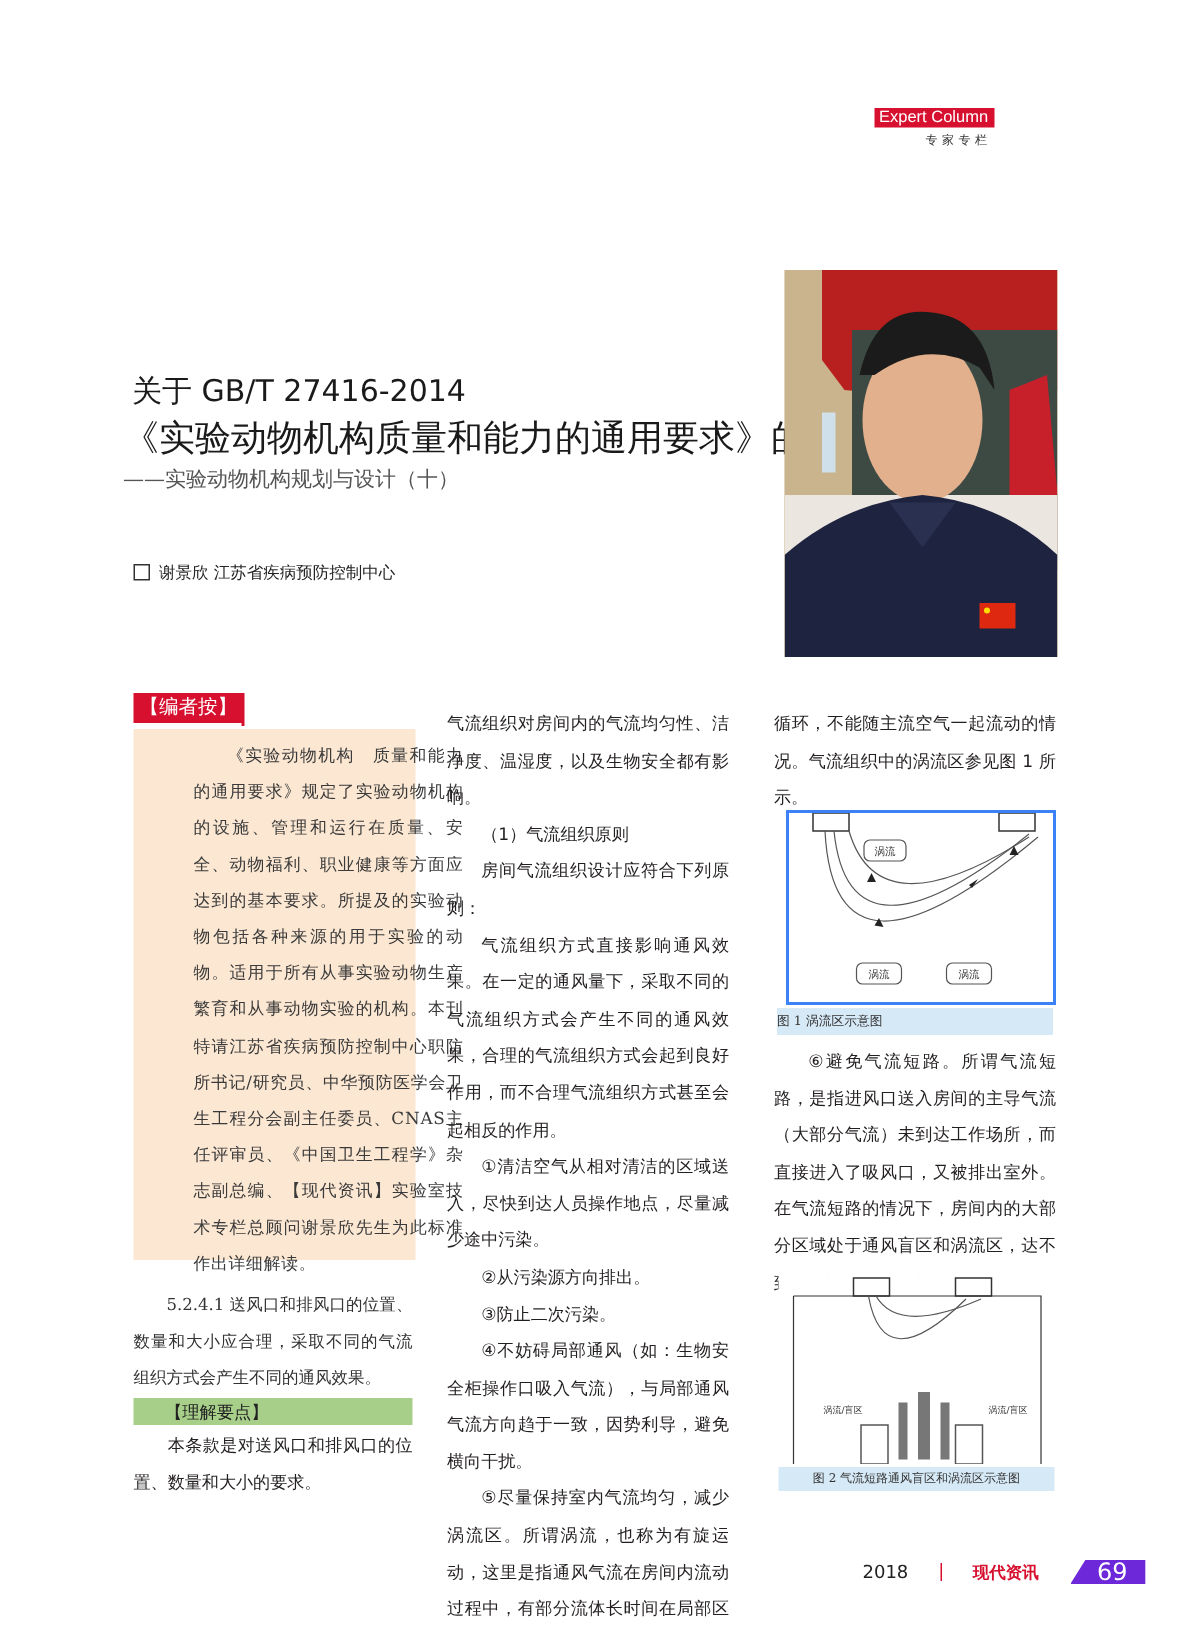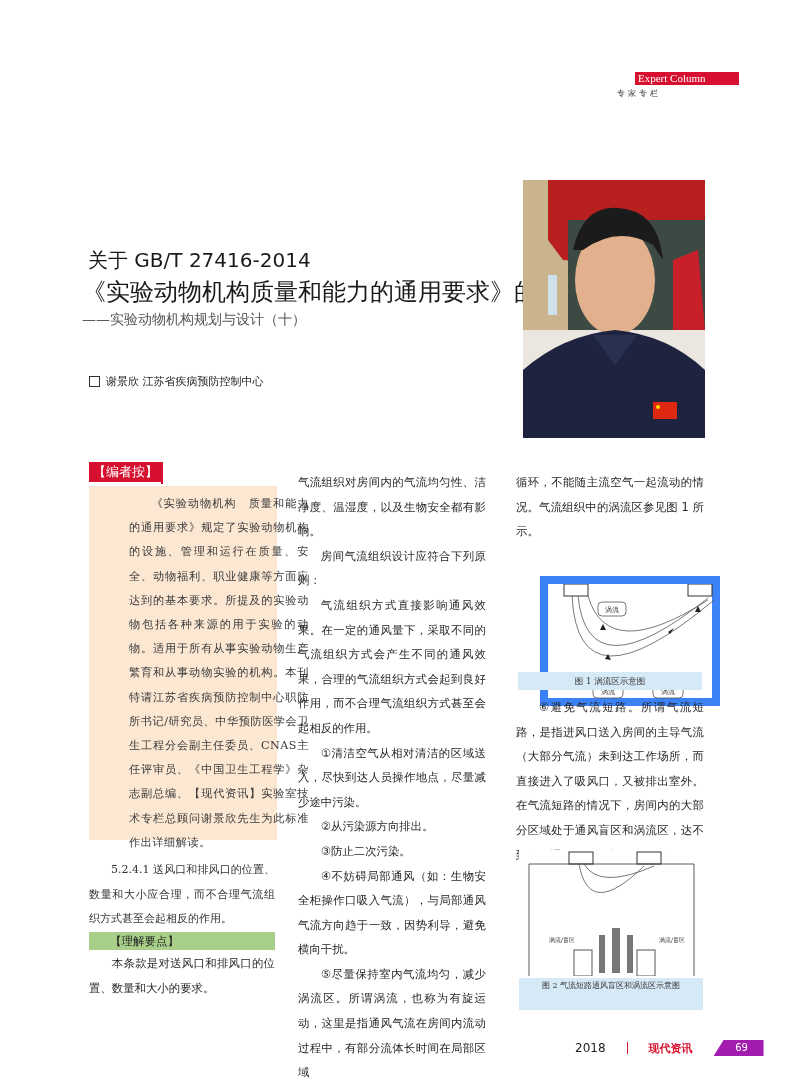--- a/index.html
+++ b/index.html
@@ -1,22 +1,22 @@
 <!DOCTYPE html>
 <html><head>
 <meta charset="utf-8">
 <style>
   html, body { margin:0; padding:0; }
   body { width:800px; height:1092px; background:#ffffff; position:relative; overflow:hidden;
          font-family:"DejaVu Sans", sans-serif; color:#231f20; }
   .abs { position:absolute; }
 
   
-  .col-tag { left:635px; top:72px; width:104px; height:13px; background:#d7102f; color:#fff;
-             font-family:Liberation Serif, serif; font-size:11px; line-height:13px; padding-left:3px; box-sizing:border-box; }
+  .col-tag { left:583px; top:72px; width:80px; height:13px; background:#d7102f; color:#fff;
+             font-family:Liberation Sans, sans-serif; font-size:11px; line-height:13px; padding-left:3px; box-sizing:border-box; }
   .col-tag-cn { left:617px; top:88px; font-size:8px; letter-spacing:3px; color:#333; }
 
   
   .title1 { left:88px; top:246px; font-size:20px; line-height:28px; color:#1a1a1a; }
   .title2 { left:82px; top:277px; font-size:24px; line-height:30px; color:#1a1a1a; white-space:nowrap; }
   .subtitle { left:82px; top:311px; font-size:14px; color:#555; font-family:"DejaVu Serif", serif; }
   .author { left:89px; top:374px; font-size:11px; color:#222; display:flex; align-items:center; gap:6px; }
   .author .box { width:9px; height:9px; border:1px solid #333; display:inline-block; }
 
   
@@ -35,29 +35,29 @@
   .key-label { left:110px; top:933px; font-size:11.5px; line-height:16px; color:#222; }
   .body-text { font-size:11.4px; line-height:24.6px; color:#231f20; text-align:justify; }
   .body-text p { margin:0; }
   .ind { text-indent:2em; }
   .col1b { left:89px; top:951px; width:186px; }
   .col2 { left:298px; top:470px; width:188px; }
   .col3a { left:516px; top:470px; width:188px; }
   .col3b { left:516px; top:695px; width:188px; }
 
   .fig { background:#fff; }
-  .fig1 { left:540px; top:540px; width:180px; height:130px; border:8px solid #3b82f6; box-sizing:border-box;margin-top:36px; }
-  .cap1 { left:518px; top:672px; width:184px; height:18px; background:#d6e9f6; font-size:8.5px; line-height:18px; text-align:center; color:#333; font-family:"DejaVu Serif", serif; }
+  .fig1 { left:524px; top:540px; width:180px; height:130px; border:2px solid #3b82f6; box-sizing:border-box; }
+  .cap1 { left:518px; top:672px; width:184px; height:18px; background:#d6e9f6; font-size:8.5px; line-height:18px; color:#333; font-family:"DejaVu Serif", serif; }
   .fig2 { left:519px; top:850px; width:184px; height:126px; }
-  .cap2 { left:519px; top:978px; width:184px; height:32px; background:#d6e9f6; font-size:8px; line-height:16px; text-align:center; color:#333; font-family:"DejaVu Serif", serif; }
+  .cap2 { left:519px; top:978px; width:184px; height:16px; background:#d6e9f6; font-size:8px; line-height:16px; text-align:center; color:#333; font-family:"DejaVu Serif", serif; }
 
   
   .footer { left:575px; top:1040px; display:flex; align-items:center; gap:21px; font-size:12px; color:#222; }
   .footer .mag { color:#d7102f; font-family:"DejaVu Serif", serif; font-weight:bold; font-size:11px; }
-  .footer .pg { background:#a21caf; color:#fff; width:44px; height:16px; line-height:16px; text-align:center; font-size:10px;
+  .footer .pg { background:#6d28d9; color:#fff; width:44px; height:16px; line-height:16px; text-align:center; font-size:16px;
                 clip-path:polygon(20% 0,100% 0,100% 100%,0 100%); padding-left:6px; }
 </style>
 </head>
 <body>
 
 <div class="abs col-tag">Expert Column</div>
 <div class="abs col-tag-cn">专家专栏</div>
 
 <div class="abs title1">关于 GB/T 27416-2014</div>
 <div class="abs title2">《实验动物机构质量和能力的通用要求》的解读</div>
@@ -85,30 +85,31 @@
 </div>
 
 <div class="abs note-box"></div>
 <div class="abs note-tag">【编者按】</div>
 <div class="abs note-tag-bar"></div>
 <div class="abs note-text">
   <p>《实验动物机构　质量和能力的通用要求》规定了实验动物机构的设施、管理和运行在质量、安全、动物福利、职业健康等方面应达到的基本要求。所提及的实验动物包括各种来源的用于实验的动物。适用于所有从事实验动物生产繁育和从事动物实验的机构。本刊特请江苏省疾病预防控制中心职防所书记/研究员、中华预防医学会卫生工程分会副主任委员、CNAS主任评审员、《中国卫生工程学》杂志副总编、【现代资讯】实验室技术专栏总顾问谢景欣先生为此标准作出详细解读。</p>
 </div>
 
 <div class="abs clause">
-  <p>5.2.4.1 送风口和排风口的位置、数量和大小应合理，而不合理气流组织方式甚至会起相反的作用。</p>
+  <p>5.2.4.1 送风口和排风口的位置、数量和大小应合理，采取不同的气流组织方式会产生不同的通风效果。</p>
 </div>
 <div class="abs key-bar"></div>
 <div class="abs key-label">【理解要点】</div>
 <div class="abs body-text col1b">
   <p class="ind">本条款是对送风口和排风口的位置、数量和大小的要求。</p>
 </div>
 
 <div class="abs body-text col2">
   <p>气流组织对房间内的气流均匀性、洁净度、温湿度，以及生物安全都有影响。</p>
+  <p class="ind">（1）气流组织原则</p>
   <p class="ind">房间气流组织设计应符合下列原则：</p>
   <p class="ind">气流组织方式直接影响通风效果。在一定的通风量下，采取不同的气流组织方式会产生不同的通风效果，合理的气流组织方式会起到良好作用，而不合理气流组织方式甚至会起相反的作用。</p>
   <p class="ind">①清洁空气从相对清洁的区域送入，尽快到达人员操作地点，尽量减少途中污染。</p>
   <p class="ind">②从污染源方向排出。</p>
   <p class="ind">③防止二次污染。</p>
   <p class="ind">④不妨碍局部通风（如：生物安全柜操作口吸入气流），与局部通风气流方向趋于一致，因势利导，避免横向干扰。</p>
   <p class="ind">⑤尽量保持室内气流均匀，减少涡流区。所谓涡流，也称为有旋运动，这里是指通风气流在房间内流动过程中，有部分流体长时间在局部区域</p>
 </div>
 
 <div class="abs body-text col3a">

